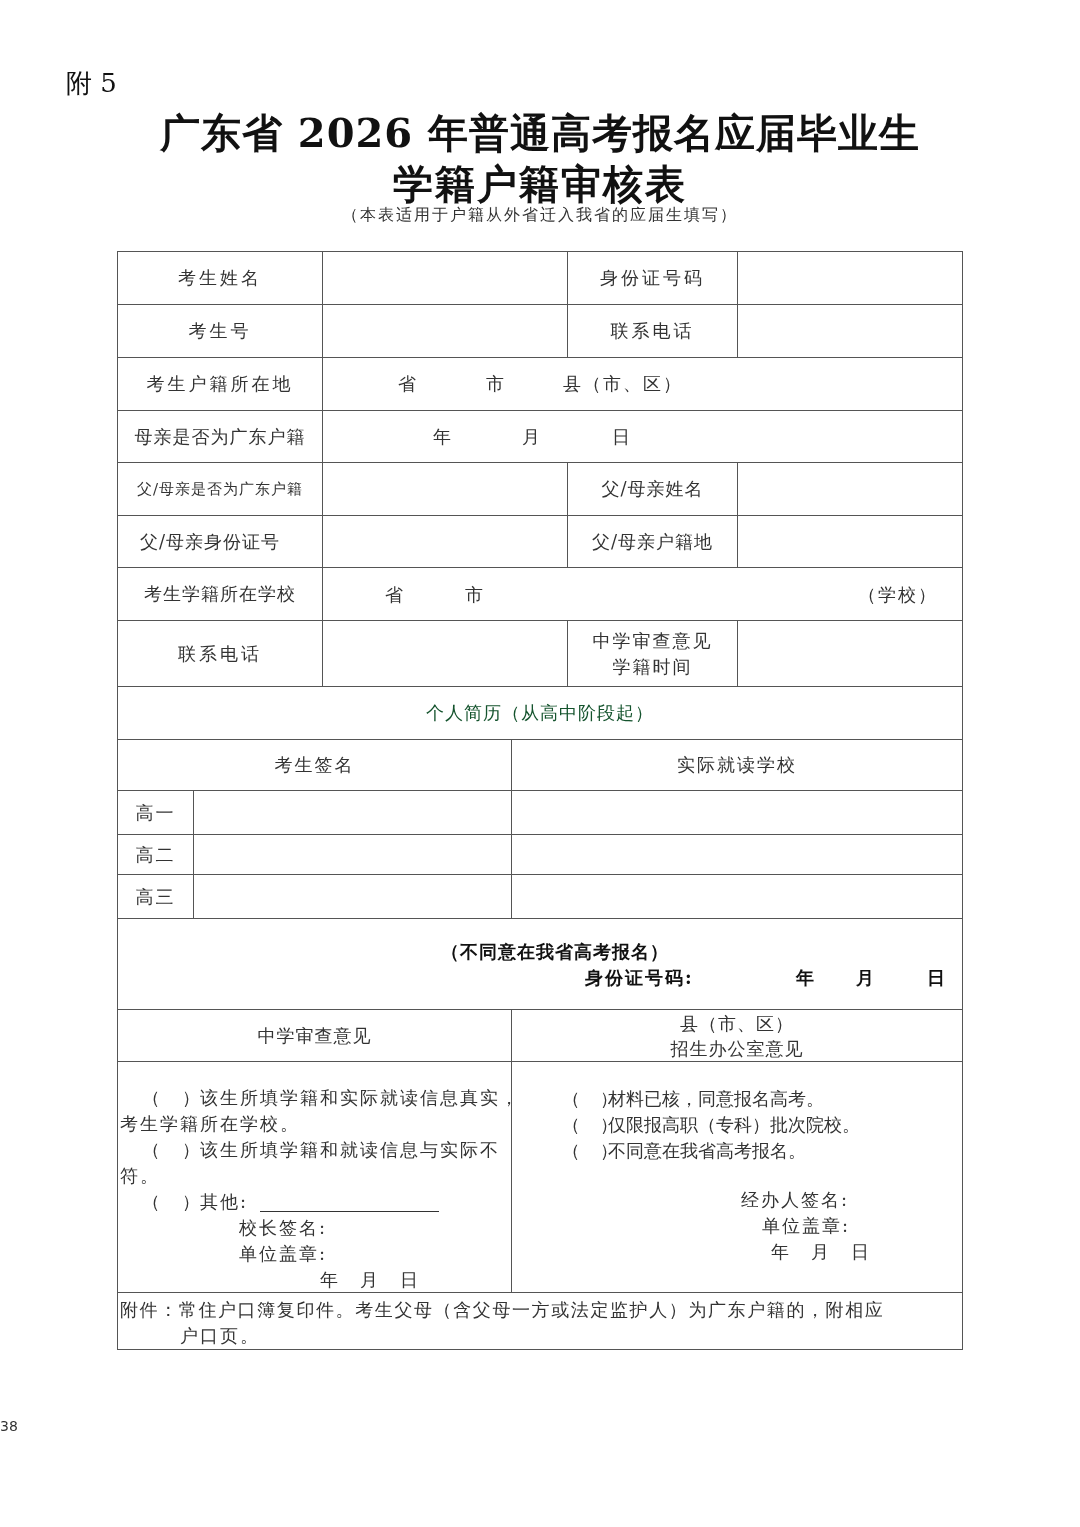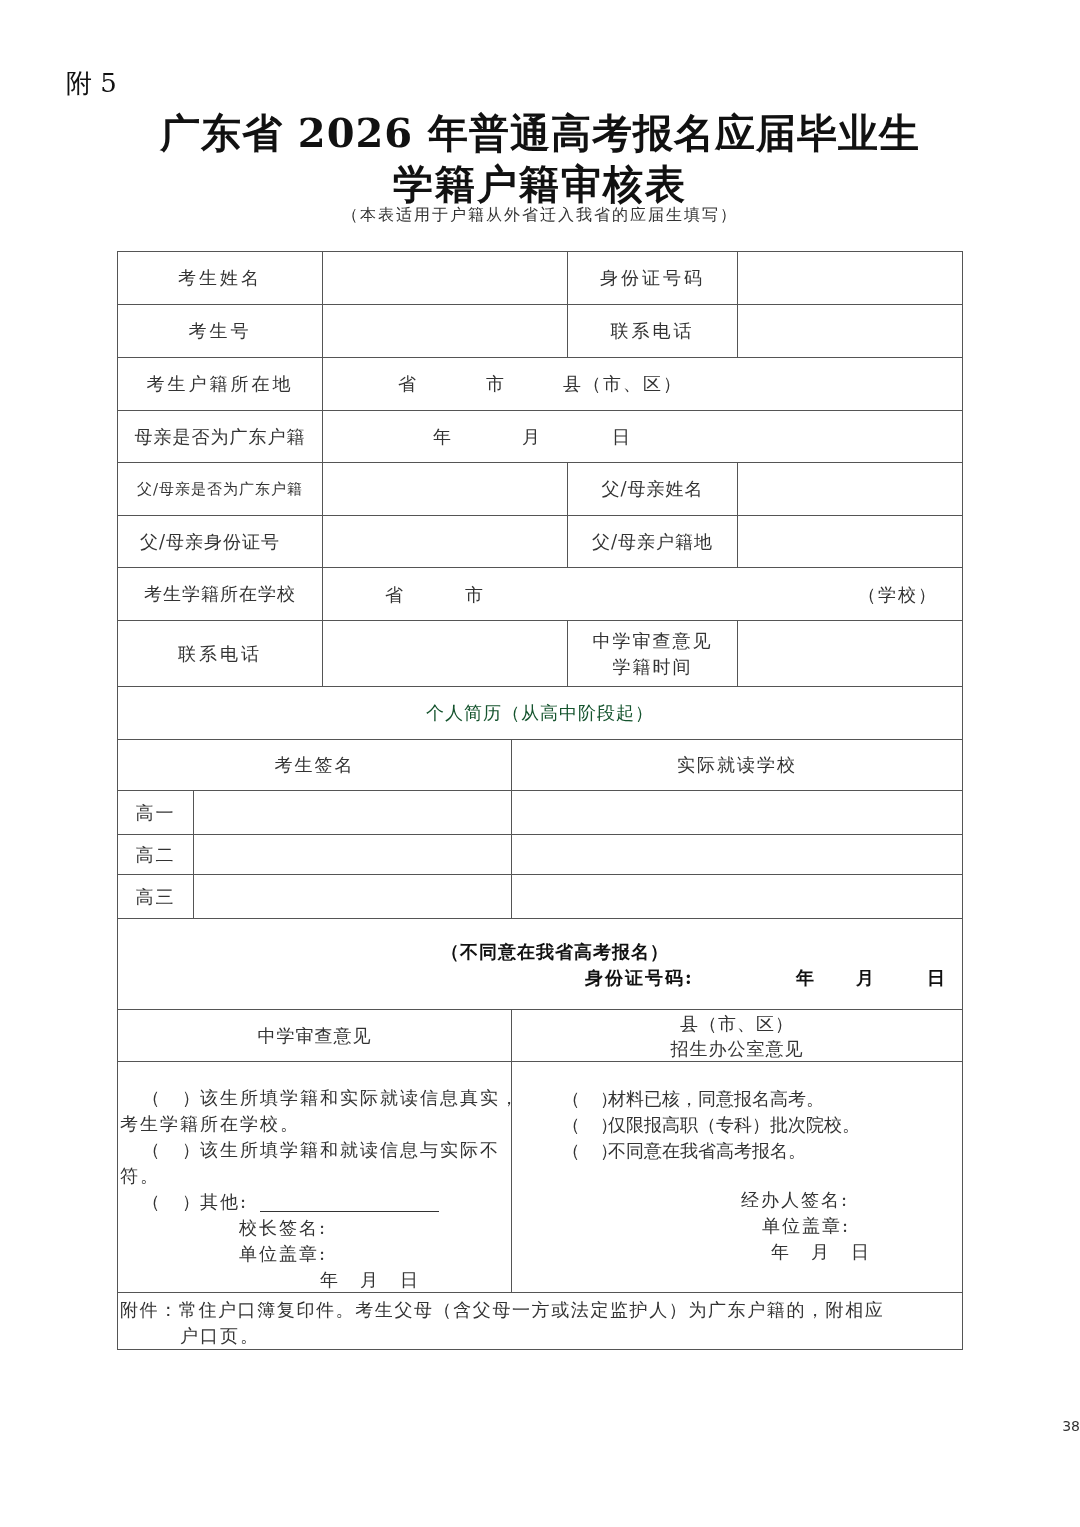--- a/index.html
+++ b/index.html
@@ -3,21 +3,21 @@
 <meta charset="utf-8">
 <style>
   html, body { margin: 0; padding: 0; background: #ffffff; }
   body { width: 1080px; height: 1527px; position: relative; overflow: hidden;
          font-family: "DejaVu Serif", "Liberation Serif", serif; color: #222; }
   .abs { position: absolute; }
   .annex { left: 66px; top: 66px; font-size: 26px; color: #111; font-family: "DejaVu Serif", serif; }
   .title1 { left: 0; width: 1080px; top: 106px; text-align: center; font-size: 40px; font-weight: bold; color: #111; letter-spacing: 1px; }
   .title2 { left: 0; width: 1080px; top: 157px; text-align: center; font-size: 40px; font-weight: bold; color: #111; letter-spacing: 2px; }
   .subtitle { left: 0; width: 1080px; top: 205px; text-align: center; font-size: 16px; color: #333; letter-spacing: 2px; }
-  .pageno { left: 0; width: 1080px; top: 1418px; text-align: right; font-size: 14px; font-family: "DejaVu Sans", sans-serif; color: #333; }
+  .pageno { left: 0; width: 1080px; top: 1418px; text-align: left; font-size: 14px; font-family: "DejaVu Sans", sans-serif; color: #333; }
 
   .hl { position: absolute; height: 0; border-top: 1.5px solid #555; }
   .vl { position: absolute; width: 0; border-left: 1.5px solid #555; }
 
   .cell { position: absolute; display: flex; align-items: center; justify-content: center;
           font-size: 18px; color: #333; text-align: center; letter-spacing: 3px; box-sizing: border-box; }
   .small { font-size: 15px; letter-spacing: 1px; }
   .bold { font-weight: normal; color: #14532d; }
   .txt { position: absolute; font-size: 18px; color: #333; white-space: nowrap; letter-spacing: 2px; }
   .txtb { position: absolute; font-size: 18px; color: #111; white-space: nowrap; font-weight: bold; letter-spacing: 2px; }

